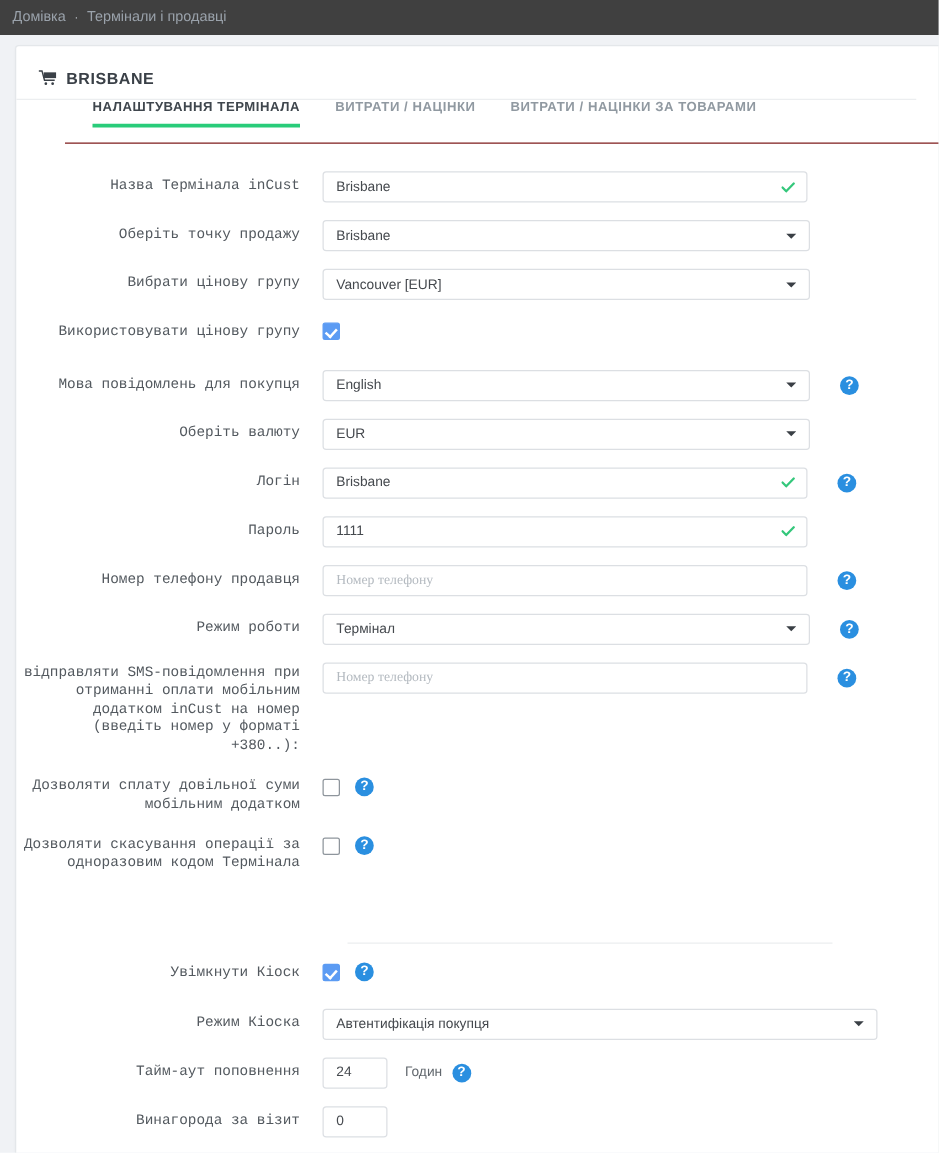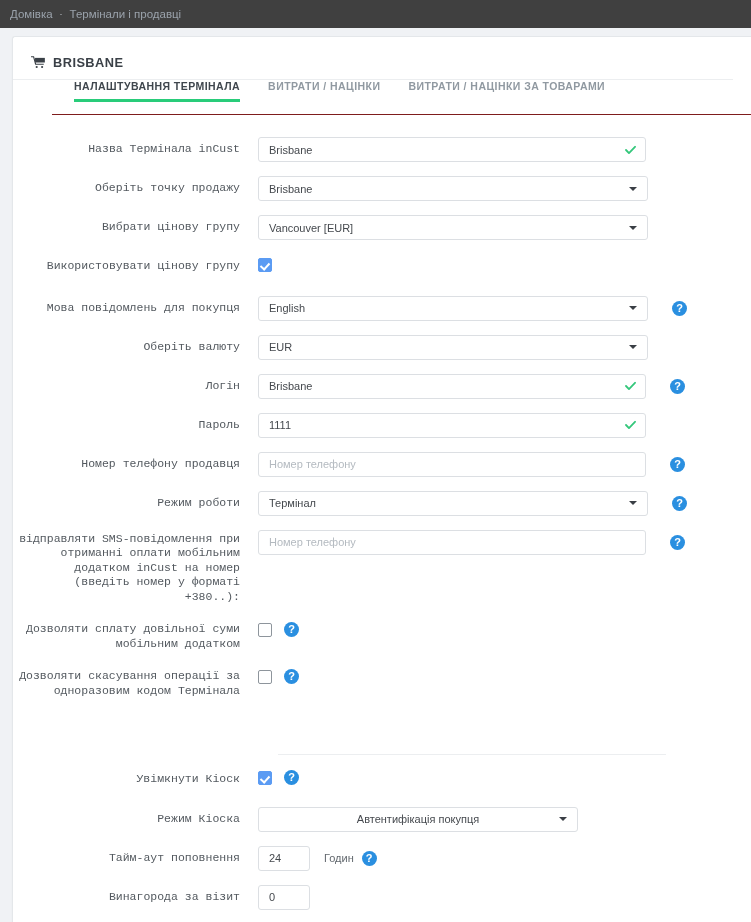--- a/index.html
+++ b/index.html
@@ -117,23 +117,23 @@
     border-radius: 3px;
     background: #fff;
     display: flex;
     align-items: center;
     padding: 0 10px;
     font-size: 11px;
     color: #44484d;
     width: 388px;
   }
   .inp.w-sel { width: 390px; }
-  .inp.w-kiosk { width: 320px; justify-content: center; }
+  .inp.w-kiosk { width: 444px; }
   .inp.w-small { width: 52px; }
-  .inp .ph { color: #b4bac0; }
+  .inp .ph { color: #b4bac0; font-family: Liberation Serif, serif; }
   .inp .val { color: #45494e; }
 
   .tick {
     position: absolute;
     right: 9px; top: 50%;
     transform: translateY(-50%);
     width: 11px; height: 9px;
   }
   .caret {
     position: absolute;

